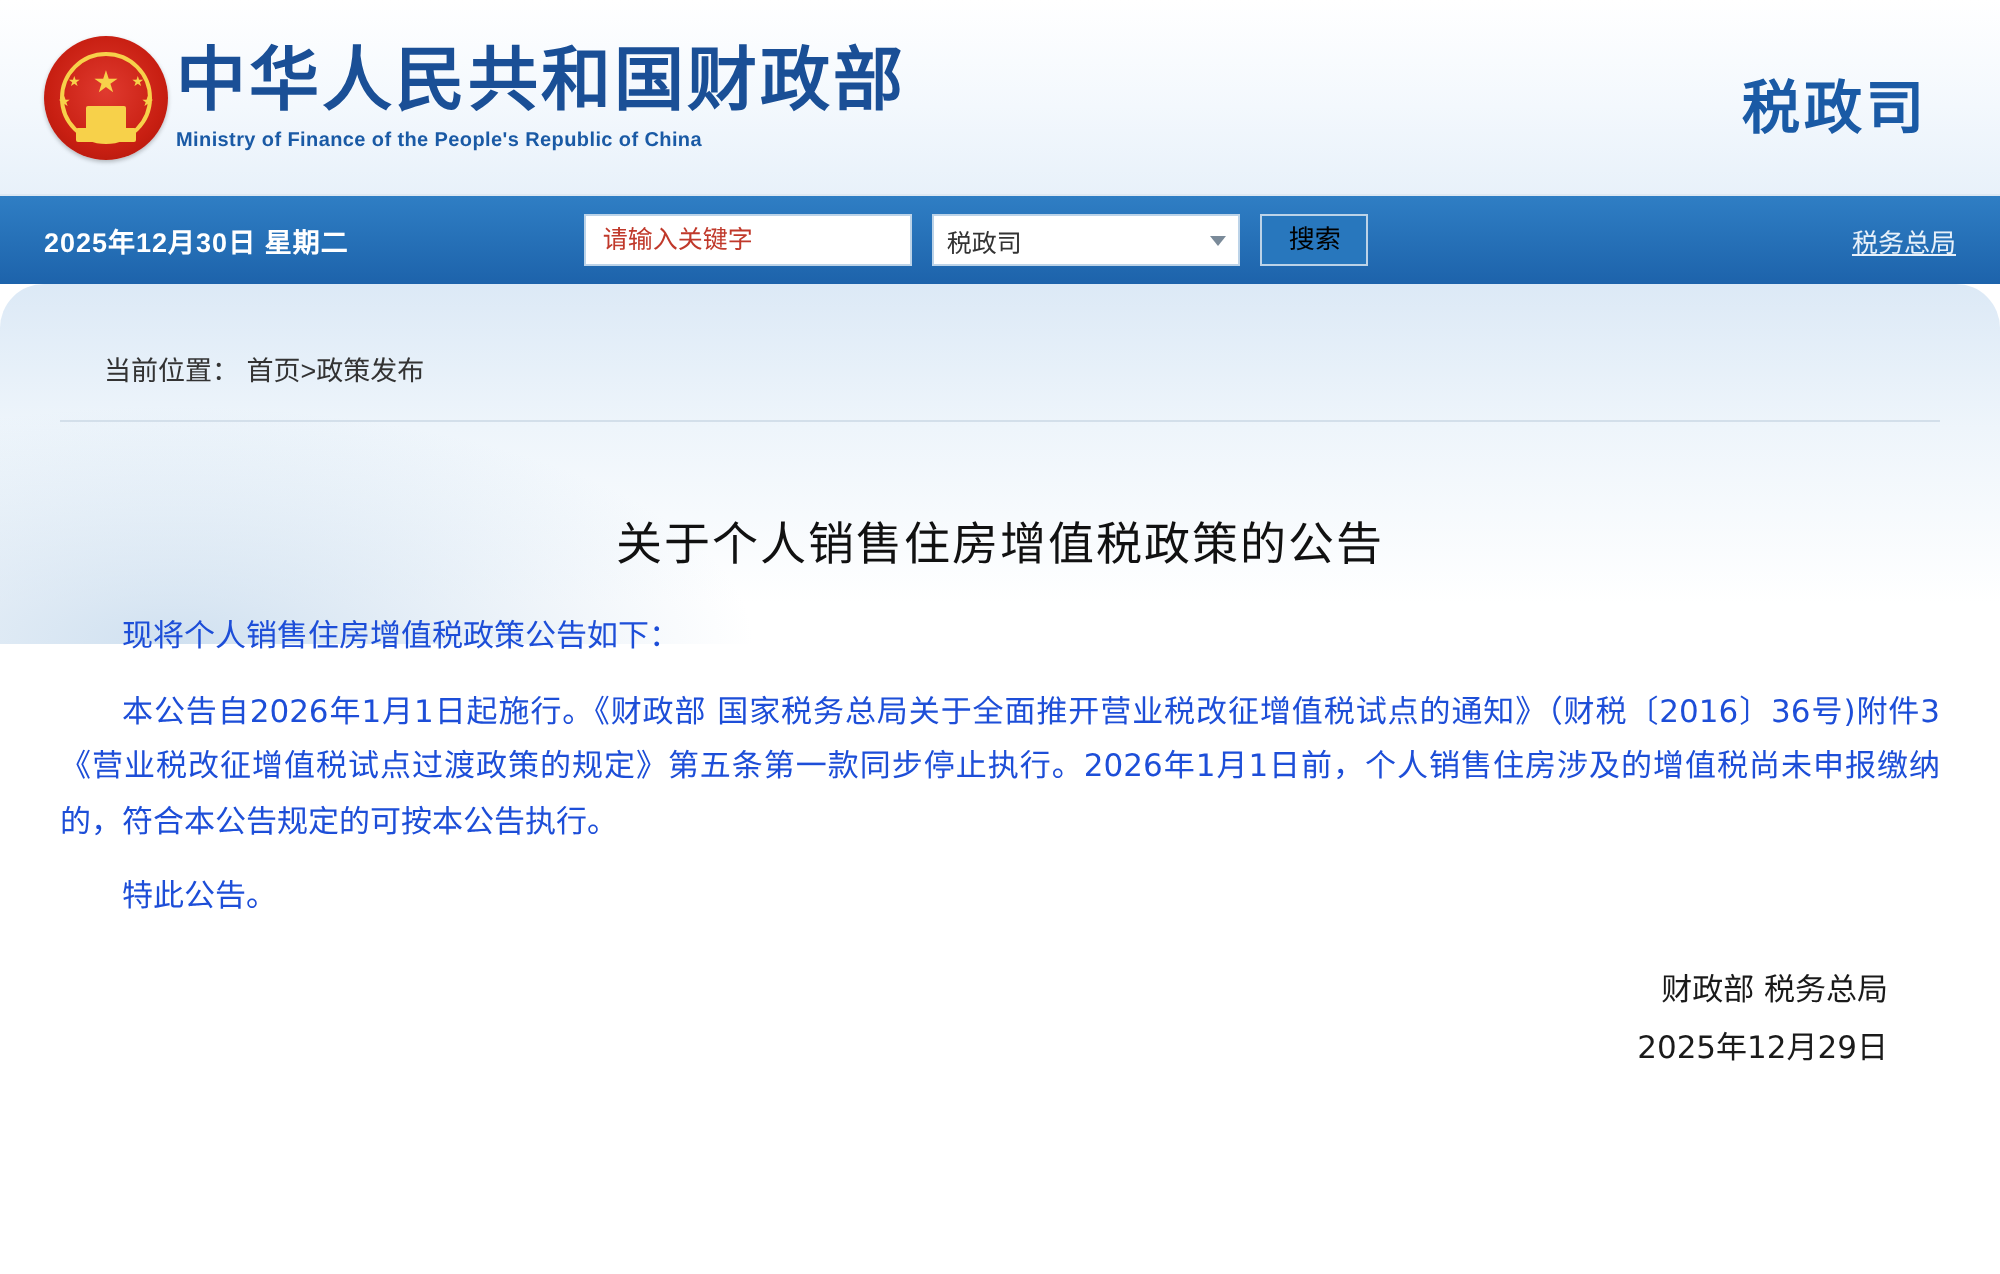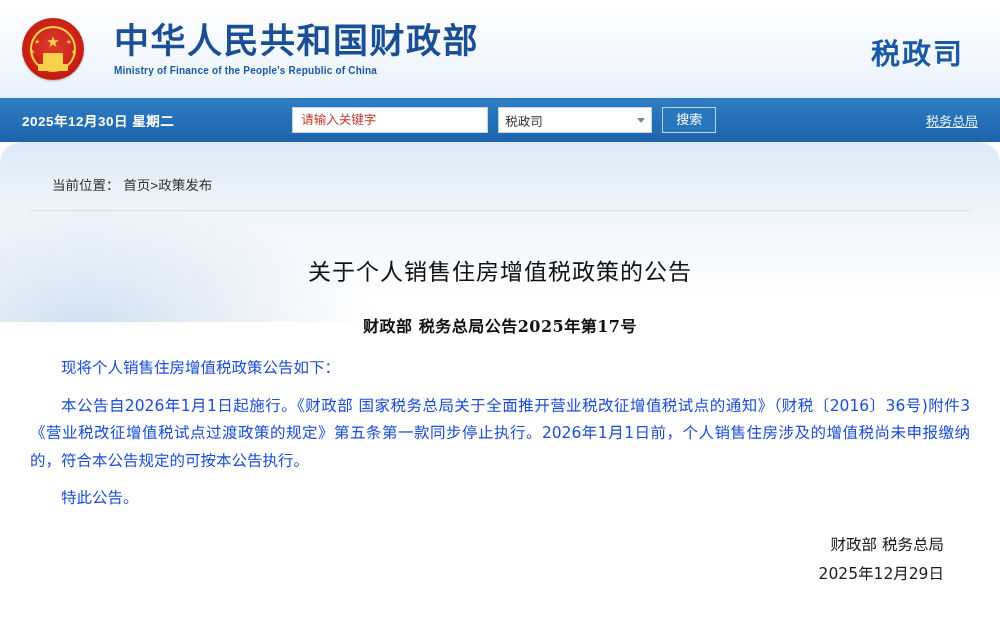--- a/index.html
+++ b/index.html
@@ -77,21 +77,21 @@
     position: absolute;
     left: 50%;
     bottom: 15px;
     transform: translateX(-50%);
     width: 20px;
     height: 12px;
     background: #f7d14a;
     border-radius: 1px;
   }
 
-  .titles { margin-left: 30px; }
+  .titles { margin-left: 4px; }
   .title-cn {
     font-family: "DejaVu Sans", "Liberation Sans", sans-serif;
     font-size: 35px;
     font-weight: bold;
     color: #1a4f96;
     letter-spacing: 1.5px;
     line-height: 1.15;
   }
   .title-en {
     font-size: 10px;
@@ -125,21 +125,21 @@
     font-weight: bold;
     letter-spacing: 0.5px;
     white-space: nowrap;
   }
   .search-area {
     display: flex;
     align-items: center;
     margin-left: 118px;
   }
   .search-input {
-    width: 196px;
+    width: 164px;
     height: 26px;
     border: 1px solid #bcd3e8;
     background: #ffffff;
     font-size: 12.5px;
     color: #ef4444;
     padding: 0 8px;
     outline: none;
     font-family: "Liberation Sans", sans-serif;
   }
   .search-input::placeholder { color: #c0392b; }
@@ -162,21 +162,21 @@
     border-left: 4px solid transparent;
     border-right: 4px solid transparent;
     border-top: 5px solid #7a8a99;
   }
   .search-btn {
     height: 26px;
     margin-left: 10px;
     padding: 0 13px;
     background: #2877bd;
     border: 1px solid #bcd3e8;
-    color: #ffffff;
+    color: #000000;
     font-size: 13px;
     line-height: 24px;
     cursor: pointer;
   }
   .nav-right {
     position: absolute;
     right: 22px;
     font-size: 13px;
     color: #e8f1fa;
   }
@@ -305,21 +305,20 @@
 
   <div class="breadcrumb">
     <span>当前位置：</span>
     <a class="crumb-link" href="#">首页</a><span>&gt;</span><a class="crumb-link" href="#">政策发布</a>
   </div>
 
   <div class="divider"></div>
 
   <div class="content">
     <h1 class="doc-title">关于个人销售住房增值税政策的公告</h1>
-    <div class="doc-subtitle">财政部 税务总局公告2025年第17号</div>
 
     <div class="doc-body">
       <p>现将个人销售住房增值税政策公告如下：</p>
       <p>本公告自2026年1月1日起施行。《财政部 国家税务总局关于全面推开营业税改征增值税试点的通知》（财税〔2016〕36号)附件3《营业税改征增值税试点过渡政策的规定》第五条第一款同步停止执行。2026年1月1日前，个人销售住房涉及的增值税尚未申报缴纳的，符合本公告规定的可按本公告执行。</p>
       <p>特此公告。</p>
     </div>
 
     <div class="sign">
       <div>财政部 税务总局</div>
       <div>2025年12月29日</div>

